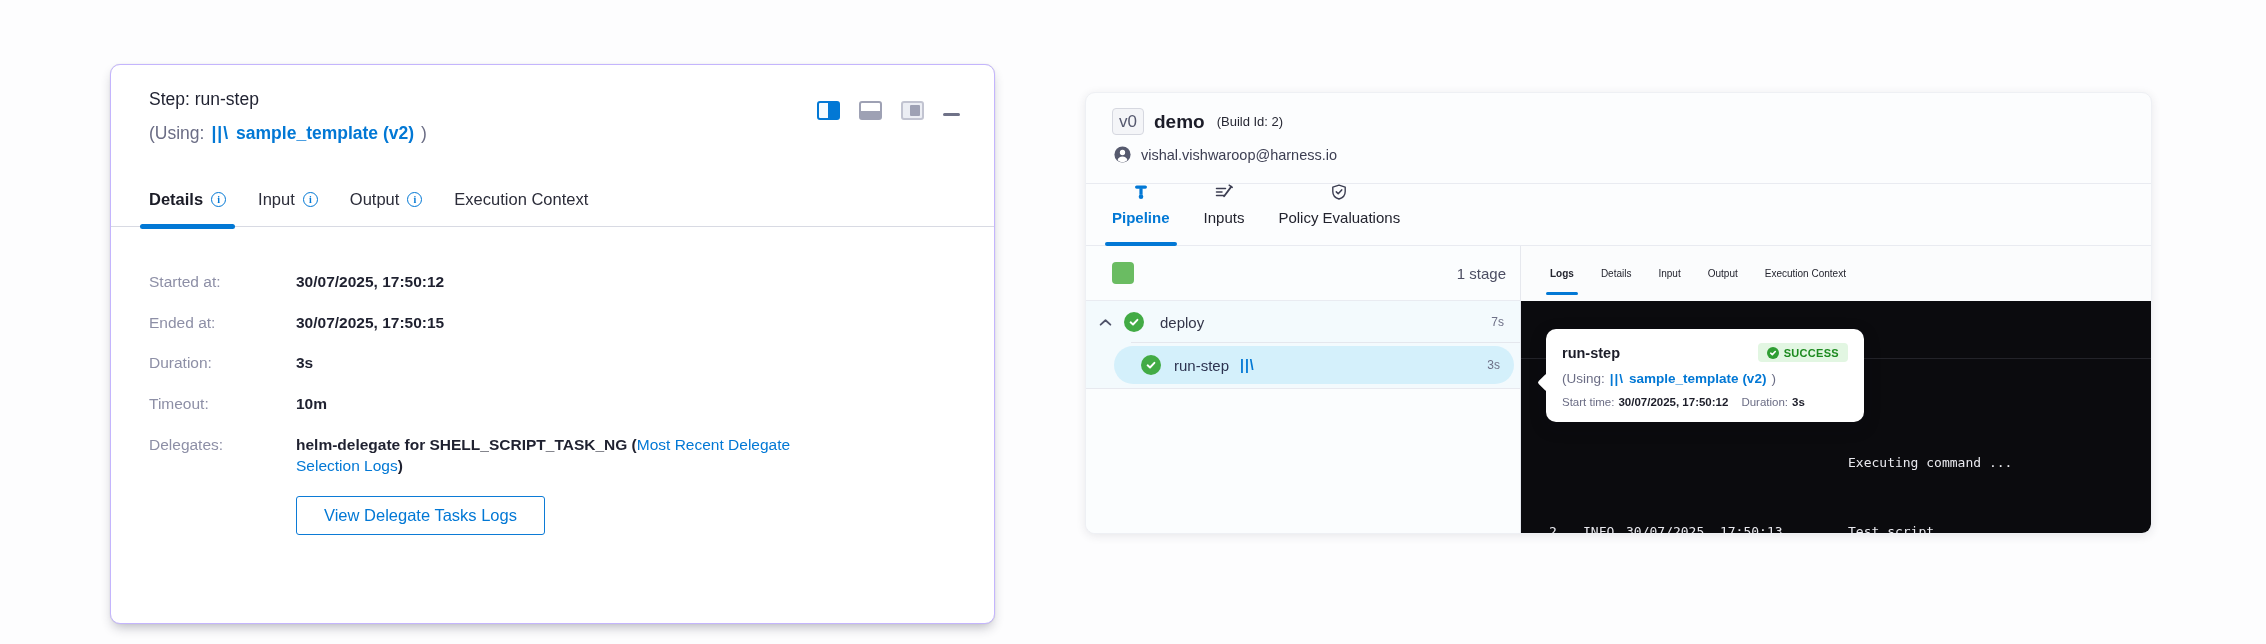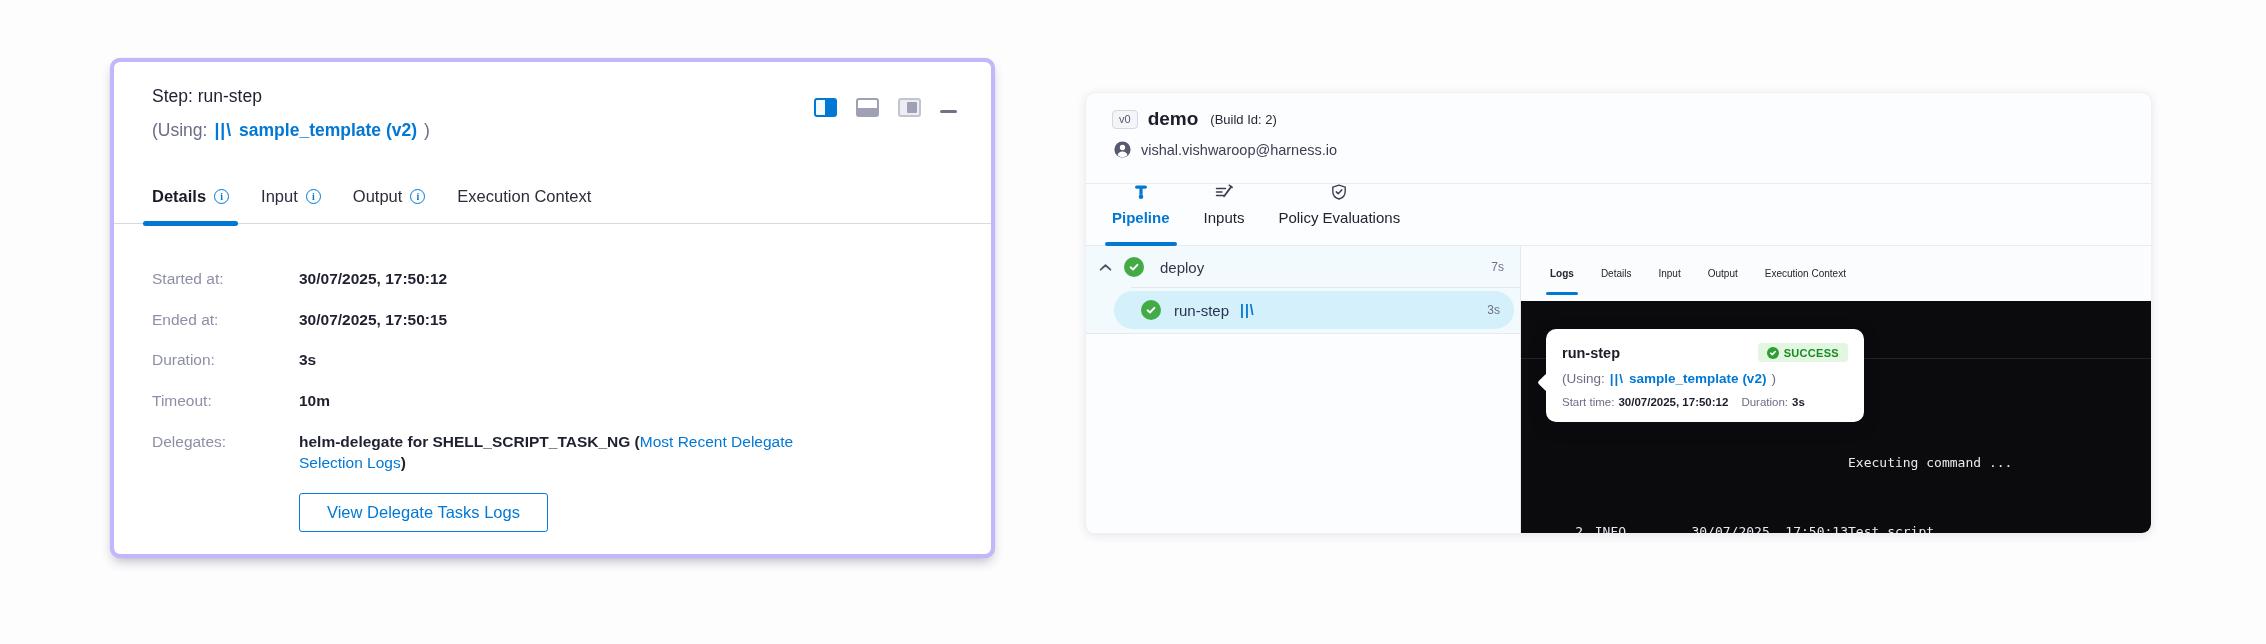--- a/index.html
+++ b/index.html
@@ -2,22 +2,22 @@
 <html><head>
 <meta charset="utf-8">
 <style>
   * { margin:0; padding:0; box-sizing:border-box; }
   html,body { width:2266px; height:644px; background:#fdfdfe; overflow:hidden;
     font-family:"Liberation Sans","DejaVu Sans",sans-serif; position:relative; }
 
   .card { position:absolute; background:#fff; border-radius:10px; }
 
   
-  .step-card { left:110px; top:58px; width:885px; height:500px;
-    border:4px solid #c4b5fd; box-shadow:0 6px 12px -3px rgba(40,41,61,.32), 0 0 1px rgba(40,41,61,.2); }
+  .step-card { left:110px; top:64px; width:885px; height:560px;
+    border:1px solid #c4b5fd; box-shadow:0 6px 12px -3px rgba(40,41,61,.32), 0 0 1px rgba(40,41,61,.2); }
   .step-head { padding:24px 34px 0 38px; display:flex; align-items:flex-start; }
   .step-title { font-size:17.5px; color:#1f2130; }
   .step-using { margin-top:13px; font-size:17.5px; color:#6b6d85; font-weight:500; display:flex; align-items:center; gap:7px; }
   .tpl-link { color:#0278d5; font-weight:700; display:flex; align-items:center; gap:7px; cursor:pointer; }
   .tpl-icon { font-weight:800; font-style:normal; letter-spacing:1px; }
   .win-controls { margin-left:auto; display:flex; align-items:center; gap:19px; padding-top:12px; }
   .wc { width:23px; height:19px; border-radius:3px; cursor:pointer; }
   .wc-split { border:2px solid #0278d5; background:linear-gradient(to right,#f4fbff 0 45%,#0278d5 45% 100%); }
   .wc-bottom { border:2px solid #9ea1b4; background:linear-gradient(to bottom,#fff 0 52%,#9ea1b4 52% 100%); }
   .wc-right { border:2px solid #c2c4d1; position:relative; background:#eceef4; }
@@ -39,21 +39,21 @@
   .dvalue .link { color:#0278d5; font-weight:400; cursor:pointer; }
   .btn-row { margin-left:147px; margin-top:1px; }
   .outline-btn { font-family:inherit; font-size:16.5px; color:#0278d5; font-weight:500; background:#fff;
     border:1.5px solid #0c7bd6; border-radius:3px; padding:9px 27px; cursor:pointer; }
 
   
   .exec-card { left:1085px; top:92px; width:1067px; height:442px; background:#fcfdfe;
     border:1px solid #eef0f4; box-shadow:0 2px 10px rgba(40,41,61,.10); overflow:hidden; }
   .exec-head { height:91px; border-bottom:1px solid #e9ebf1; padding:15px 0 0 26px; }
   .head-line1 { display:flex; align-items:center; gap:10px; }
-  .v-badge { font-size:11px; color:#55586e; background:#f4f5f8; border:1px solid #d6d8e0; border-radius:4px; padding:2.5px 6px; }
+  .v-badge { font-size:17px; color:#55586e; background:#f4f5f8; border:1px solid #d6d8e0; border-radius:4px; padding:2.5px 6px; }
   .exec-title { font-size:19px; font-weight:700; color:#1c1d29; }
   .build-id { font-size:13px; color:#272834; margin-left:2px; }
   .head-line2 { margin-top:11px; margin-left:2px; display:flex; align-items:center; gap:10px; color:#3c3e52; font-size:14.5px; }
 
   .exec-tabs { height:62px; border-bottom:1px solid #e9ebf1; display:flex; align-items:stretch; gap:34px; padding-left:26px; }
   .etab { display:flex; align-items:center; gap:9px; font-size:15px; color:#22232e; position:relative; cursor:pointer;flex-direction:column; }
   .etab.active { color:#0278d5; font-weight:600; }
   .etab.active::after { content:""; position:absolute; left:-7px; right:-7px; bottom:-1px; height:4px; background:#0278d5; border-radius:4px; }
 
   .exec-content { display:flex; height:289px; }
@@ -75,21 +75,21 @@
 
   .console-col { flex:1; display:flex; flex-direction:column; background:#fbfcfd; position:relative; }
   .log-tabs { height:55px; flex:none; display:flex; gap:27px; padding-left:29px; }
   .ltab { display:flex; align-items:center; font-size:10px; color:#24252f; position:relative; cursor:pointer; }
   .ltab.active { font-weight:700; }
   .ltab.active::after { content:""; position:absolute; left:-4px; right:-4px; bottom:6px; height:3.5px; background:#0278d5; border-radius:3px; }
   .console { flex:1; background:#0b0b0e; border-bottom-right-radius:10px; position:relative;
     font-family:"DejaVu Sans Mono","Liberation Mono",monospace; font-size:13px; color:#e9e9ee; }
   .console-divider { position:absolute; top:57px; left:0; right:0; height:1px; background:#232329; }
   .console-lines { position:absolute; top:104px; left:28px; right:16px; line-height:23px; white-space:pre; }
-  .cl span { display:inline-block;text-align:right; }
+  .cl span { display:inline-block; }
   .cl .n { width:34px; } .cl .lv { width:43px; } .cl .ts { width:222px; }
 
   
   .tooltip { position:absolute; left:460px; top:236px; width:318px; background:#fff; border-radius:10px;
     box-shadow:0 5px 16px rgba(10,10,20,.28); padding:14px 16px 14px; z-index:6; }
   .tt-arrow { position:absolute; left:-6px; top:47px; width:13px; height:13px; background:#fff; transform:rotate(45deg); border-radius:2px; }
   .tt-row1 { display:flex; align-items:center; }
   .tt-title { font-size:14.5px; font-weight:700; color:#1c1d29; }
   .success-badge { margin-left:auto; display:inline-flex; align-items:center; gap:5px; background:#e2f6e2;
     border-radius:4px; padding:3.5px 9px; font-size:11px; font-weight:700; color:#1d8a20; letter-spacing:.3px; }
@@ -210,20 +210,24 @@
         <path d="M8 1.2 L14.2 3.1 V7.5 C14.2 11.5 11.4 14.1 8 15 C4.6 14.1 1.8 11.5 1.8 7.5 V3.1 Z"></path>
         <path d="M5.3 7.9 L7.2 9.8 L10.7 5.9" stroke-width="1.5" stroke-linecap="round"></path>
       </svg>
       <span>Policy Evaluations</span>
     </div>
   </div>
 
   <div class="exec-content">
 
     <div class="tree-col">
+      <div class="tree-strip">
+        <span class="stage-square"></span>
+        <span class="stage-count">1 stage</span>
+      </div>
       <div class="tree-rows">
         <div class="tree-row-deploy">
           <svg width="13" height="9" viewBox="0 0 12 8" style="margin-right:12px;">
             <polyline points="1.5,6 6,1.9 10.5,6" fill="none" stroke="#50536a" stroke-width="1.7" stroke-linecap="round" stroke-linejoin="round"></polyline>
           </svg>
           <span class="check">
             <svg width="12" height="12" viewBox="0 0 12 12">
                 <polyline points="2.6,6.3 5,8.5 9.4,3.8" fill="none" stroke="#fff" stroke-width="1.9" stroke-linecap="round" stroke-linejoin="round"></polyline>
               </svg>
           </span>

